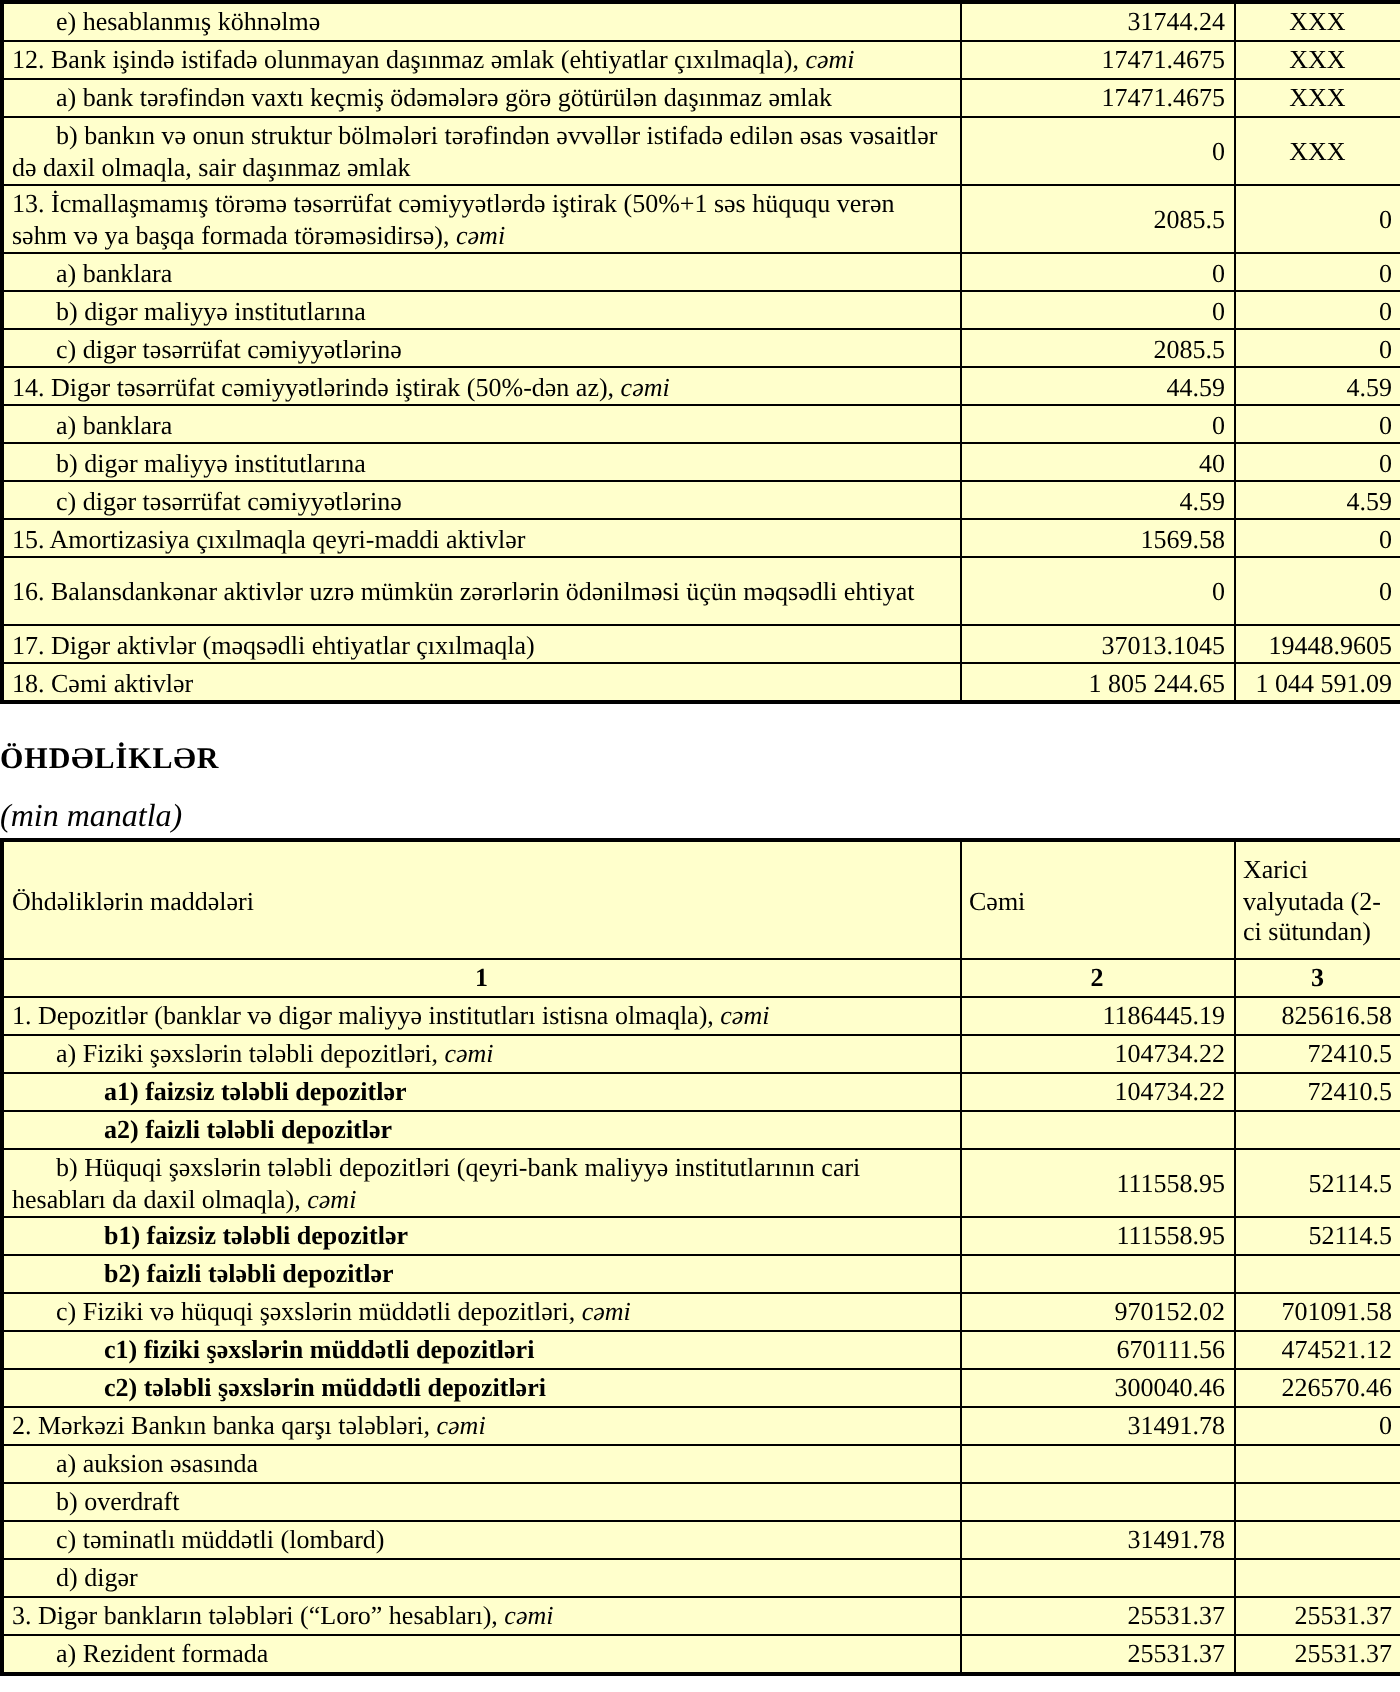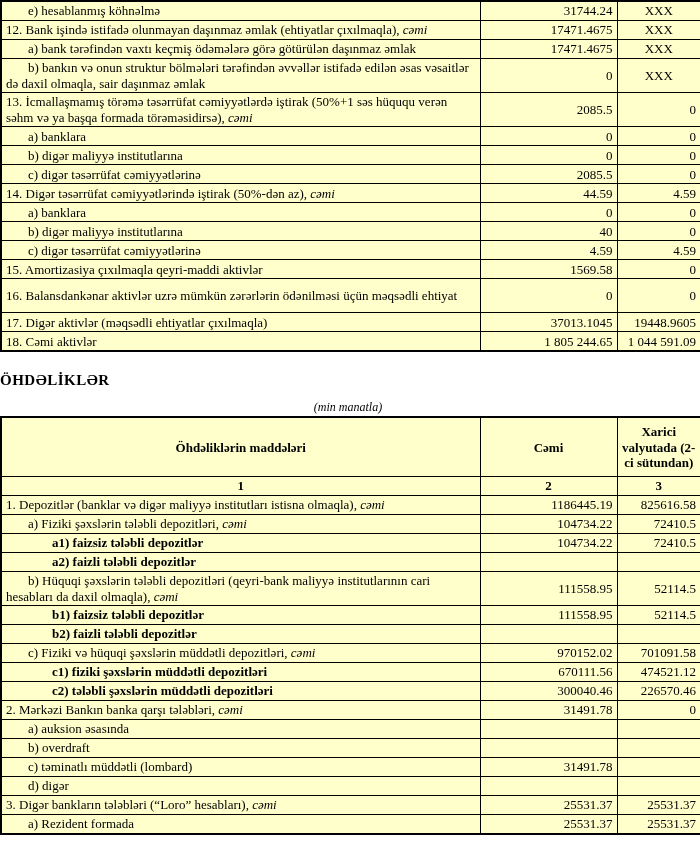--- a/index.html
+++ b/index.html
@@ -19,28 +19,28 @@
   }
   td.lbl { text-align:left; padding-left:5px; padding-right:6px; }
   td.num { text-align:right; padding-right:9px; }
   td.ctr { text-align:center; }
   td.w   { background:#ffffff; }
   .i1 { text-indent:22px; }
   .i2 { text-indent:46px;font-weight:bold; }
   tr.single td { height:16px; }
   tr.tall td { height:31px; }
   tr.bold-row td { font-weight:normal; }
-  tr.hdr td { font-weight:bold; text-align:center; vertical-align:middle; height:56px; line-height:1.18; }
+  tr.hdr td { font-weight:normal; vertical-align:middle; height:56px; line-height:1.18; }
   tr.numhdr td { font-weight:bold; text-align:center; height:14px; }
   .section-heading {
     text-align:left; font-weight:bold; font-size:15px;
     letter-spacing:0.5px; margin:20px 0 0 0;
   }
   .unit-note {
-    text-align:center; font-style:italic; font-size:12px;
+    text-align:left; font-style:italic; font-size:16px;
     margin:11px 4px 1px 0;
   }
   i { font-style:italic; }
 </style>
 </head>
 <body>
 
 <table class="fin">
   <colgroup>
       <col style="width:479px">

